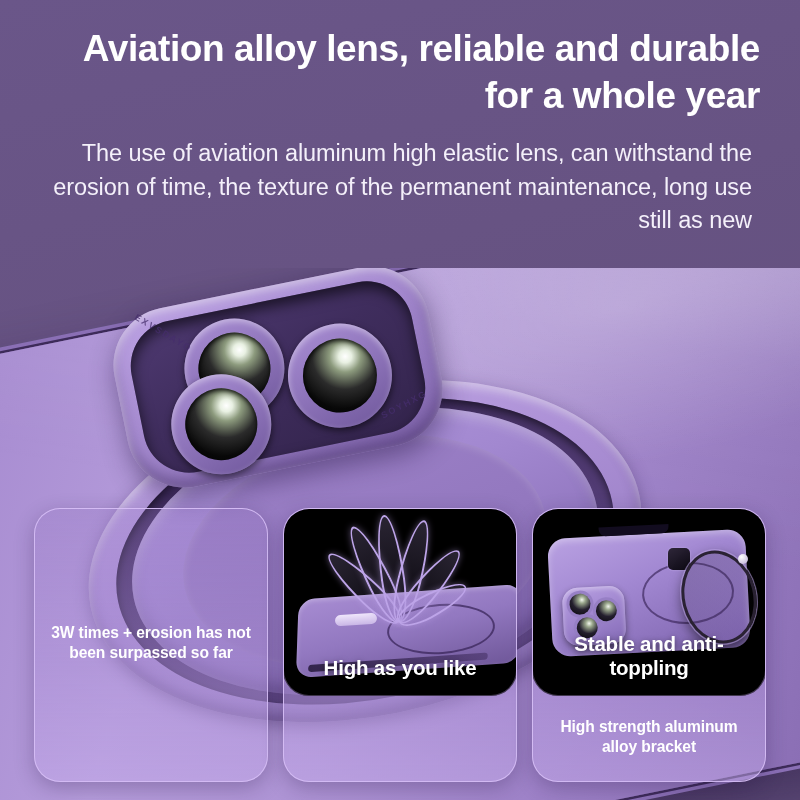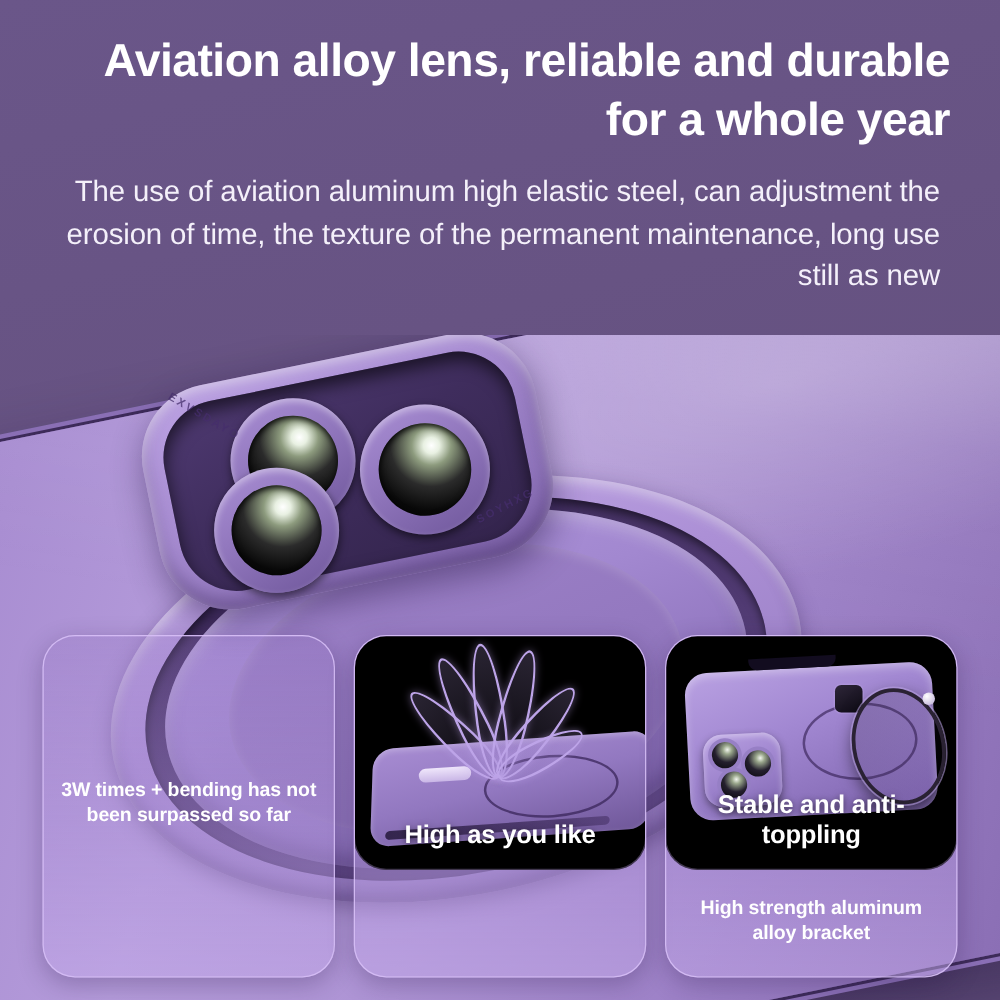--- a/index.html
+++ b/index.html
@@ -404,21 +404,21 @@
     background: radial-gradient(circle at 35% 30%, #ffffff, #b9a8d4);
   }
 </style>
 </head>
 <body>
 
 <div id="page">
 
   <div id="header">
     <h1 id="headline">Aviation alloy lens, reliable and durable for a whole year</h1>
-    <p id="subheadline">The use of aviation aluminum high elastic steel, can adjustment the erosion of time, the texture of the permanent maintenance, long use still as new</p>
+    <p id="subheadline">The use of aviation aluminum high elastic lens, can withstand the erosion of time, the texture of the permanent maintenance, long use still as new</p>
   </div>
 
   <div id="photo-stage">
 
     <div class="phone-body">
       <div class="phone-sheen"></div>
     </div>
 
     <div class="magsafe">
       <div class="ring ring-outer"></div>
@@ -434,21 +434,21 @@
         <div class="lens lens-3"></div>
       </div>
       <span class="cam-engrave engrave-tl">EXVSDAYO</span>
       <span class="cam-engrave engrave-br">SOYHXG</span>
     </div>
   </div>
 
   <div id="cards">
 
     <div class="card">
-      <div class="card-caption">3W times + bending has not been surpassed so far</div>
+      <div class="card-caption">3W times + erosion has not been surpassed so far</div>
     </div>
 
     <div class="card">
       <div class="card-media dark">
         <div class="c2-phone"></div>
         <div class="c2-mag"></div>
         <div class="c2-slot"></div>
         <div class="petal p1"></div>
         <div class="petal p2"></div>
         <div class="petal p3"></div>

